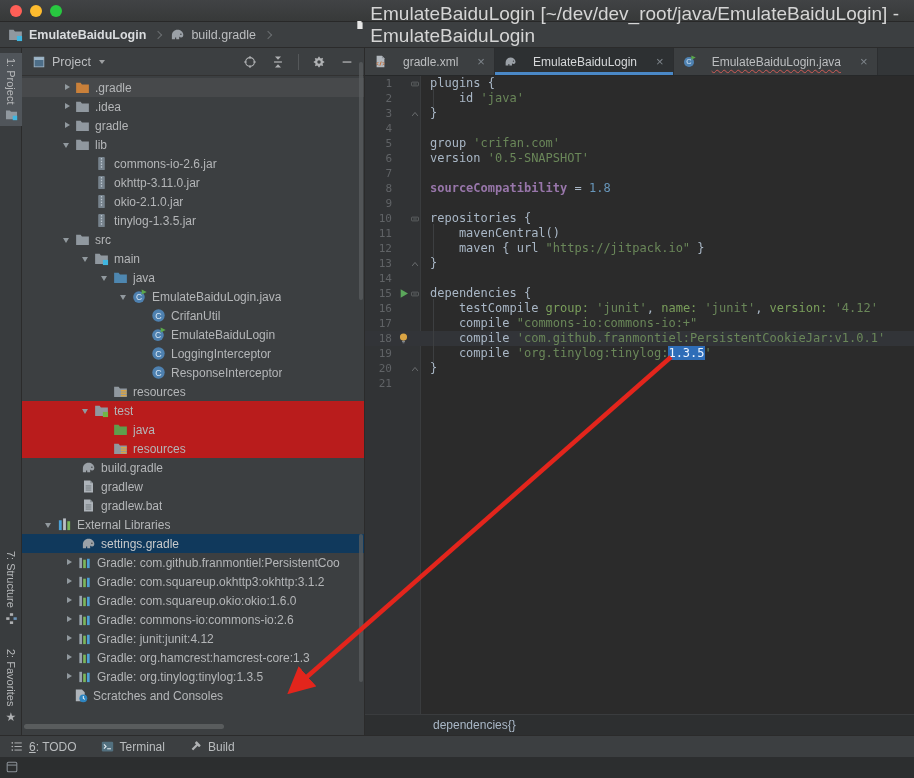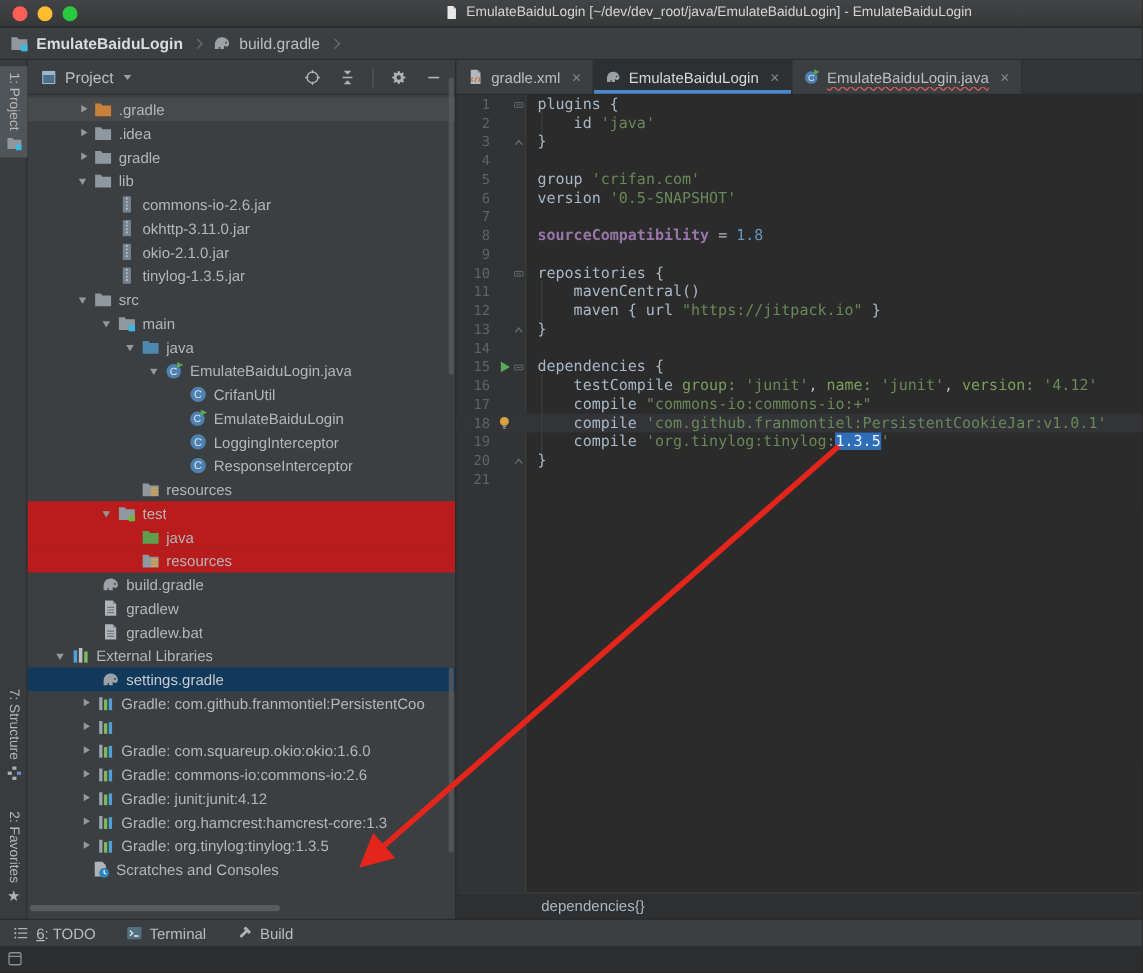--- a/index.html
+++ b/index.html
@@ -7,21 +7,21 @@
     font-family:"Liberation Sans", sans-serif; -webkit-font-smoothing:antialiased; }
   .app { position:relative; width:914px; height:778px; background:#2b2b2b; }
 
   
   .titlebar { height:22px; background:linear-gradient(#414345,#373939); position:relative;
     border-bottom:1px solid #282828; }
   .lights { position:absolute; left:10px; top:5px; display:flex; gap:8px; }
   .light { width:12px; height:12px; border-radius:50%; }
   .light.r { background:#ff5f57; } .light.y { background:#febc2e; } .light.g { background:#28c840; }
   .wtitle { position:absolute; left:355px; top:3px; display:flex; align-items:center; gap:6px;
-    color:#d5d5d5; font-size:11px; }
+    color:#d5d5d5; font-size:19px; }
   .wtitle .ic { width:12px; height:14px; }
 
   
   .navbar { height:26px; background:#3c3f41; border-bottom:1px solid #2b2b2b;
     display:flex; align-items:center; padding-left:8px; gap:6px; }
   .crumb { display:flex; align-items:center; gap:5px; color:#bcbec0; font-size:12.5px; }
   .crumb.b { font-weight:bold; color:#dadcde; }
   .chev { width:6px; height:6px; border-right:1.5px solid #6a6e71; border-top:1.5px solid #6a6e71;
     transform:rotate(45deg); margin:0 3px; }
 
@@ -66,21 +66,21 @@
   .err-ul { text-decoration-line:underline; text-decoration-style:wavy; text-decoration-color:#cf5b56;
     text-decoration-thickness:1px; text-underline-offset:3px; }
 
   .vscroll { position:absolute; right:1px; width:4px; border-radius:2px; background:#5a5d5f; opacity:.75; }
   .hscroll { position:absolute; left:2px; bottom:6px; height:5px; width:200px; border-radius:3px;
     background:#5e6163; opacity:.85; }
 
   
   .editor { flex:1; display:flex; flex-direction:column; background:#2b2b2b; min-width:0; }
   .tabbar { height:28px; background:#333638; border-bottom:1px solid #262829; display:flex; align-items:stretch; }
-  .tab { display:flex; align-items:center; gap:6px; padding:0 9px; background:#3c3f41; color:#bcbec0;
+  .tab { display:flex; align-items:center; gap:16px; padding:0 9px; background:#3c3f41; color:#bcbec0;
     font-size:12px; border-right:1px solid #2c2e30; }
   .tab.active { background:#2d3032; box-shadow:inset 0 -3px 0 #4a88c7; color:#d6d8da; }
   .tab .ic { width:13px; height:13px; }
   .tab .x { color:#7f868c; font-size:13px; margin-left:3px; line-height:1; }
 
   .codearea { position:relative; flex:1; overflow:hidden; font-family:"DejaVu Sans Mono", monospace;
     font-size:12px; }
   .gutterbg { position:absolute; left:0; top:0; bottom:0; width:56px; background:#313335;
     border-right:1px solid #3a3c3e; }
   .cline { position:relative; display:flex; height:15px; line-height:15px; white-space:pre; }
@@ -335,21 +335,21 @@
               </svg></span><span class="lbl">settings.gradle</span></div>
           <div class="trow"><span class="pad" style="width: 40px;"></span><span class="arr r"></span><span class="ic"><svg viewBox="0 0 16 16">
                 <rect x="2.5" y="3" width="2.8" height="11" fill="#9aa4ad"></rect>
                 <rect x="6.6" y="5" width="2.8" height="9" fill="#7cb85c"></rect>
                 <rect x="10.7" y="4" width="2.8" height="10" fill="#4da1d6"></rect>
               </svg></span><span class="lbl">Gradle: com.github.franmontiel:PersistentCoo</span></div>
           <div class="trow"><span class="pad" style="width: 40px;"></span><span class="arr r"></span><span class="ic"><svg viewBox="0 0 16 16">
                 <rect x="2.5" y="3" width="2.8" height="11" fill="#9aa4ad"></rect>
                 <rect x="6.6" y="5" width="2.8" height="9" fill="#7cb85c"></rect>
                 <rect x="10.7" y="4" width="2.8" height="10" fill="#4da1d6"></rect>
-              </svg></span></div>
+              </svg></span><span class="lbl">Gradle: com.squareup.okhttp3:okhttp:3.1.2</span></div>
           <div class="trow"><span class="pad" style="width: 40px;"></span><span class="arr r"></span><span class="ic"><svg viewBox="0 0 16 16">
                 <rect x="2.5" y="3" width="2.8" height="11" fill="#9aa4ad"></rect>
                 <rect x="6.6" y="5" width="2.8" height="9" fill="#7cb85c"></rect>
                 <rect x="10.7" y="4" width="2.8" height="10" fill="#4da1d6"></rect>
               </svg></span><span class="lbl">Gradle: com.squareup.okio:okio:1.6.0</span></div>
           <div class="trow"><span class="pad" style="width: 40px;"></span><span class="arr r"></span><span class="ic"><svg viewBox="0 0 16 16">
                 <rect x="2.5" y="3" width="2.8" height="11" fill="#9aa4ad"></rect>
                 <rect x="6.6" y="5" width="2.8" height="9" fill="#7cb85c"></rect>
                 <rect x="10.7" y="4" width="2.8" height="10" fill="#4da1d6"></rect>
               </svg></span><span class="lbl">Gradle: commons-io:commons-io:2.6</span></div>

